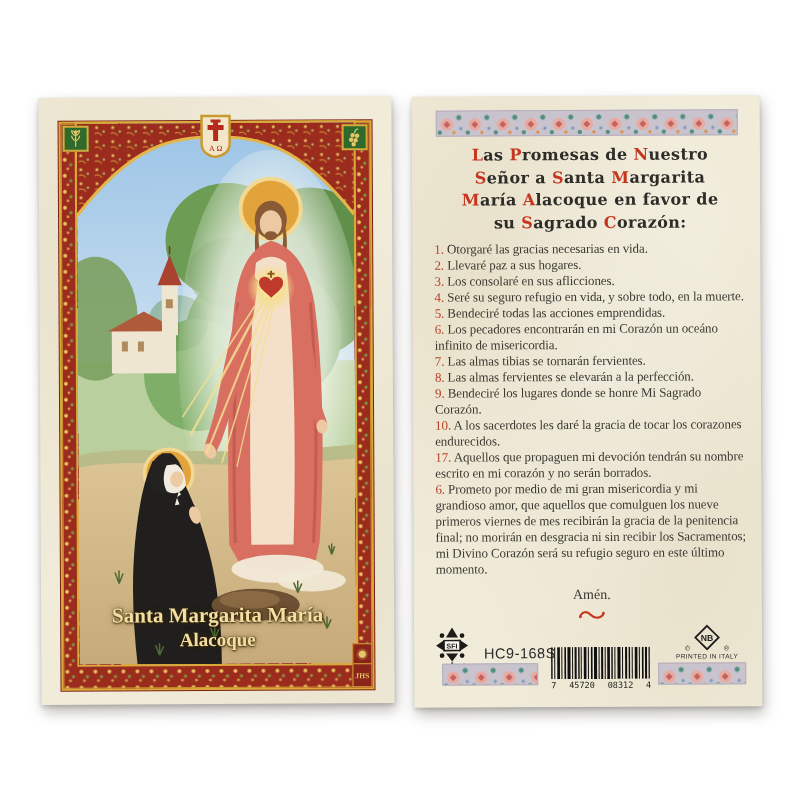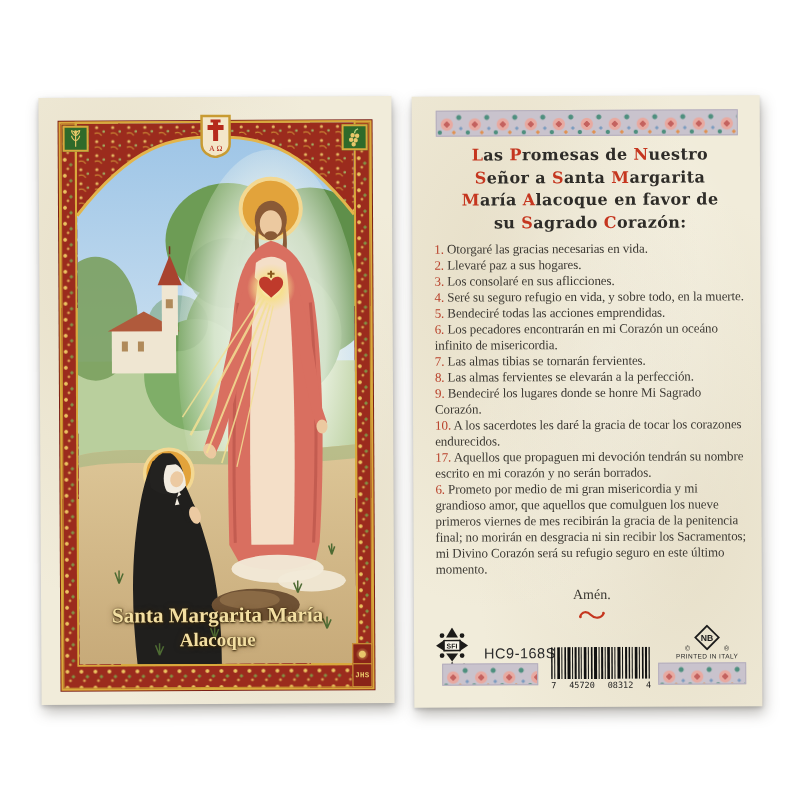--- a/index.html
+++ b/index.html
@@ -28,21 +28,21 @@
           border:2px solid #d9a93c;box-sizing:border-box;z-index:5;}
   .corner.tl{left:2px;} .corner.tr{right:2px;}
   .corner svg{width:100%;height:100%;display:block;}
   .shield{position:absolute;top:-9px;left:50%;transform:translateX(-50%);width:32px;height:44px;z-index:6;}
   .shield svg{width:100%;height:100%;display:block;}
   .rosette{position:absolute;right:0;bottom:22px;width:18px;height:20px;background:#8a2418;
            border:1px solid #d9a93c;z-index:5;
            background-image:radial-gradient(circle at 50% 50%, #e8c76a 3px, rgba(232,199,106,.35) 4px, transparent 6.5px);}
   .jhs{position:absolute;right:0;bottom:0;width:18px;height:22px;background:#8a2418;border:1px solid #d9a93c;
        color:#e8c76a;font-size:7.5px;font-weight:bold;display:flex;align-items:center;justify-content:center;
-       z-index:5;letter-spacing:.3px;font-family:Liberation Mono, monospace;}
+       z-index:5;letter-spacing:.3px;}
   .caption{position:absolute;left:0;right:0;bottom:12px;text-align:center;z-index:4;
            color:#f3dfa2;font-weight:bold;
            text-shadow:0 1px 2px rgba(55,38,10,.95), 1px 0 2px rgba(55,38,10,.7), 0 0 6px rgba(80,55,15,.6);}
   .caption .l1{font-size:21px;line-height:26px;}
   .caption .l2{font-size:19px;line-height:24px;}
   
   .back{left:413px;top:96px;width:348px;height:611px;transform:rotate(-0.25deg);}
   .floral{background-color:#c9c3cd;
           background-image:
             radial-gradient(circle at 10px 13px, #c4625f 2.6px, #e8a9a0 2.7px 5.6px, transparent 6.6px),

